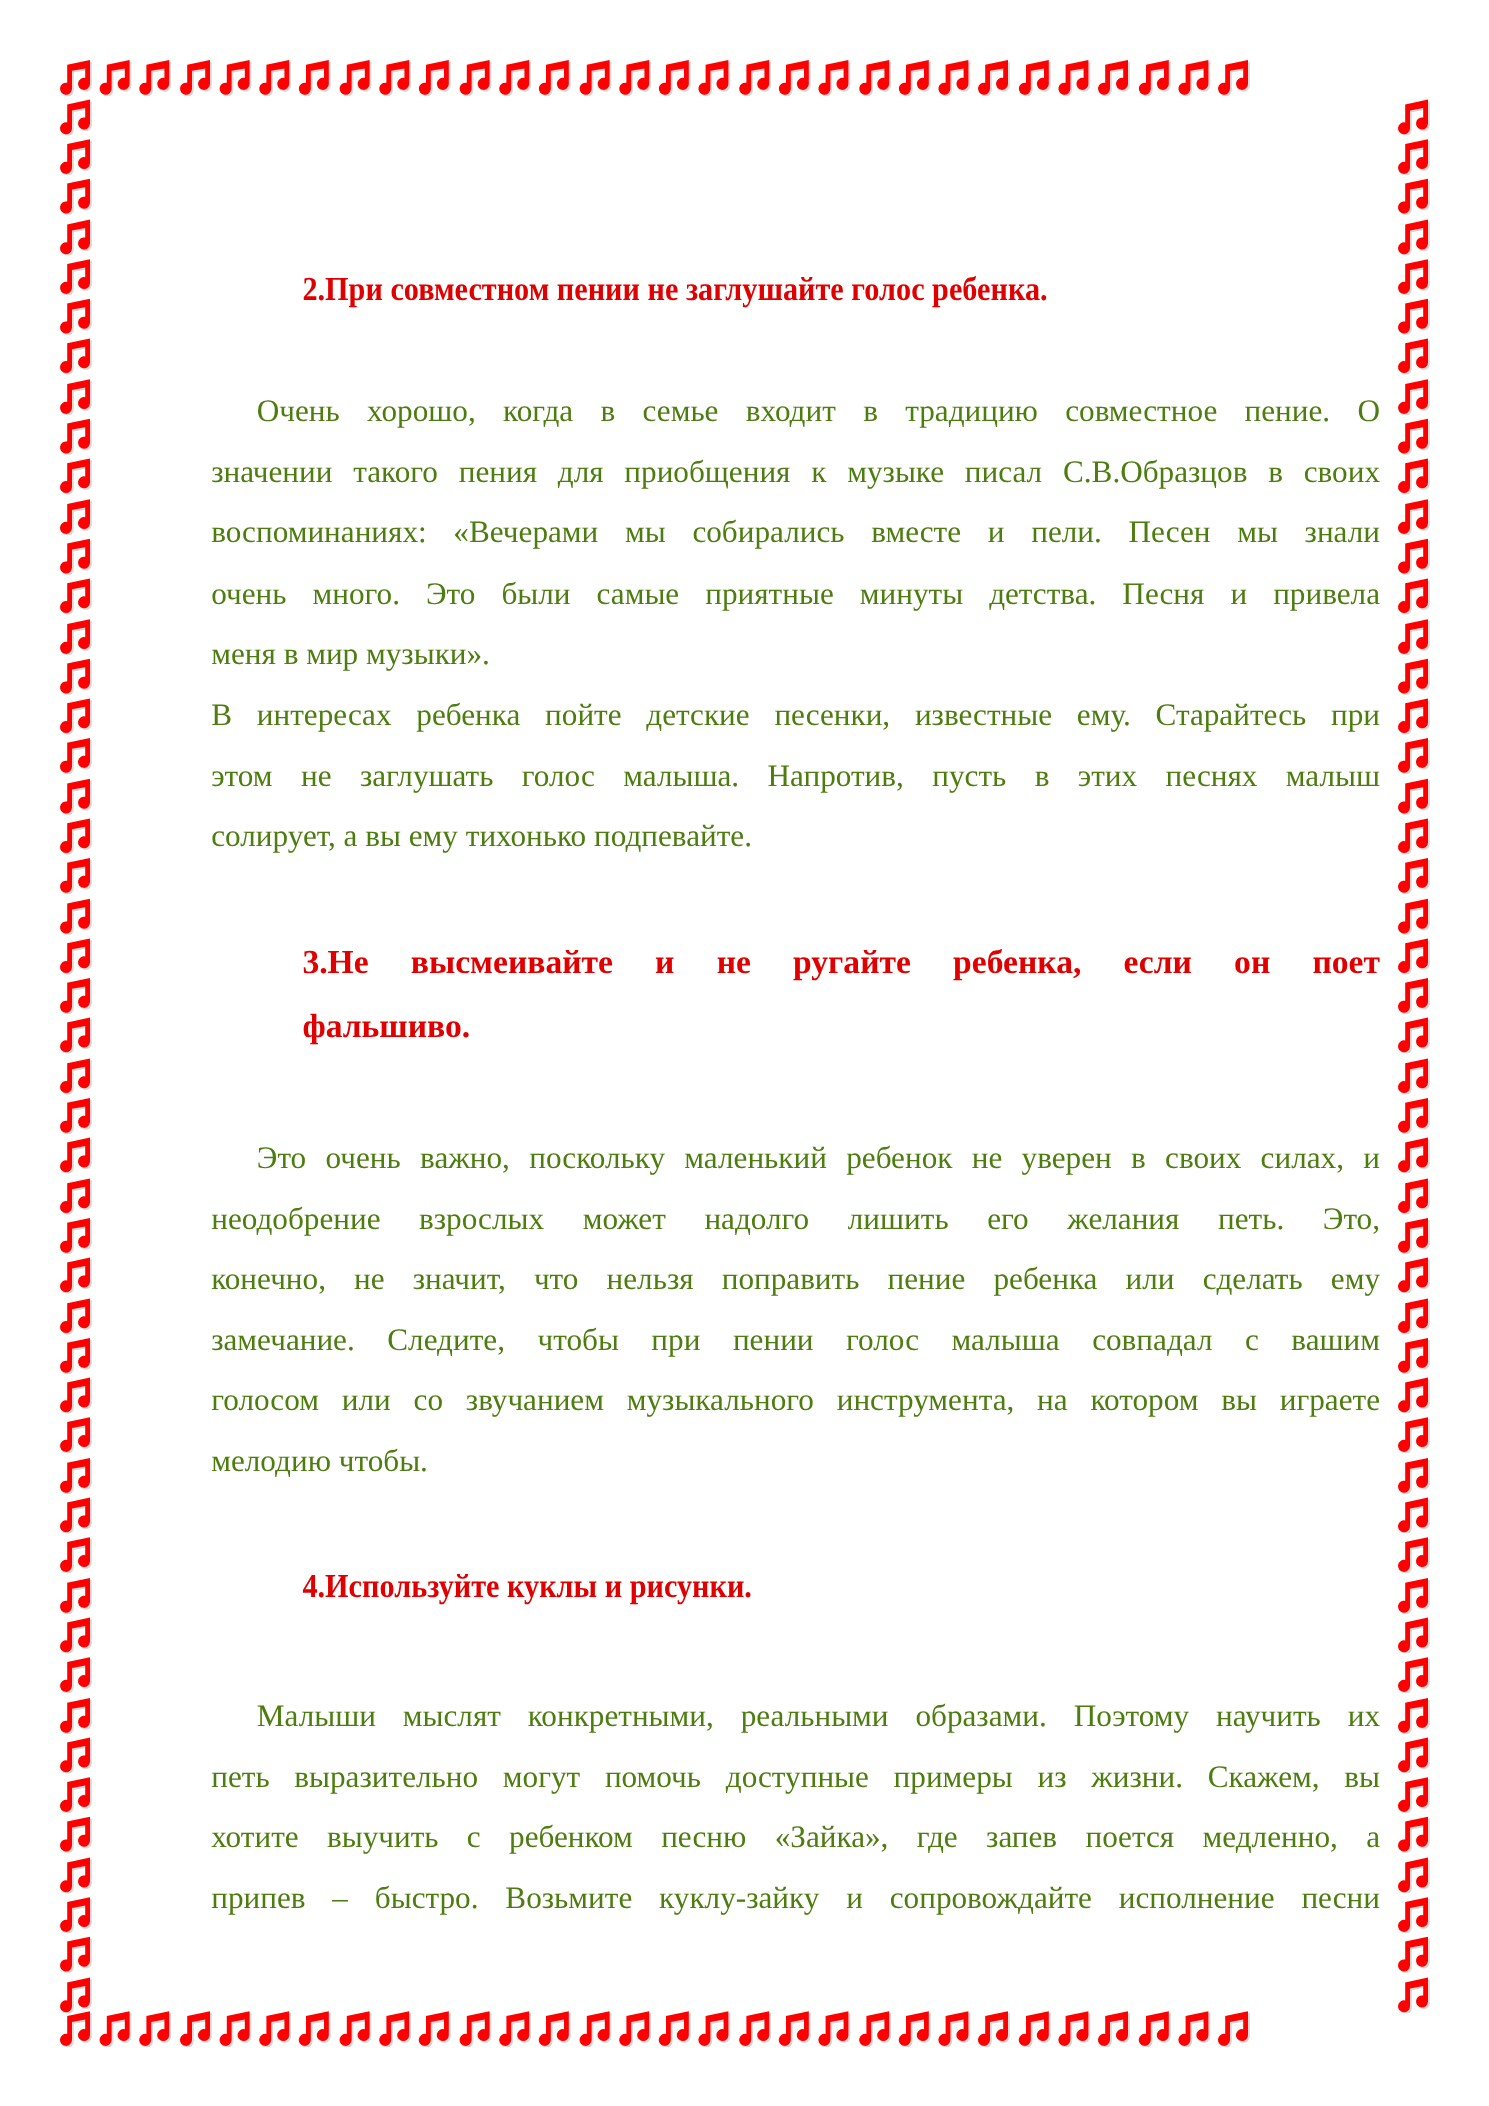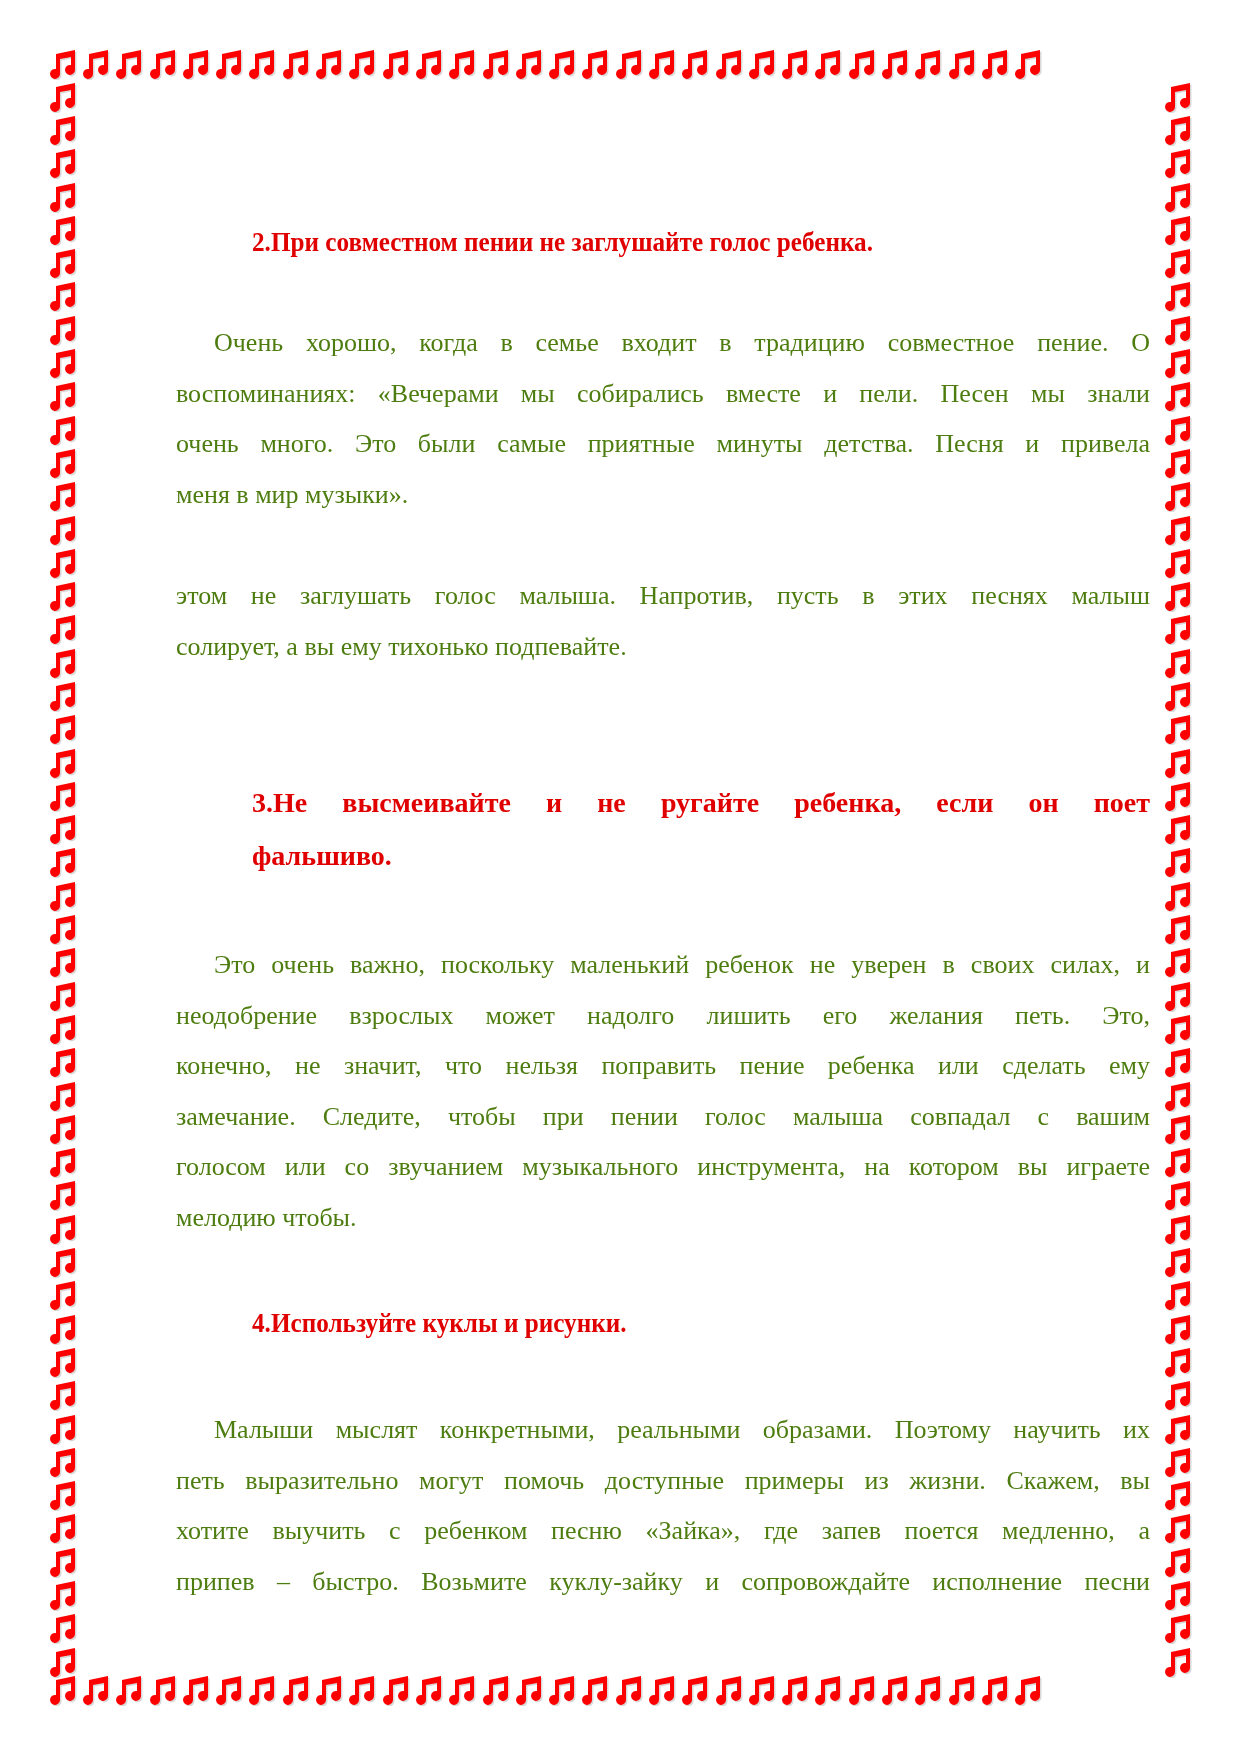--- a/index.html
+++ b/index.html
@@ -1586,26 +1586,28 @@
           <path d="M10 6 L29 2 L29 22 A5 5 0 1 1 25 17 L25 9 L14 11 L14 26 A5 5 0 1 1 10 21 Z"></path>
         </g>
       </svg>
     </span>
   </div>
 
 <div class="heading" style="left:252px; top:216px;">2.При совместном пении не заглушайте голос ребенка.</div>
 
 <div class="para" style="left:176px; top:318px; width:974px;">
   <span class="line indent">Очень хорошо, когда в семье входит в традицию совместное пение. О</span>
+  <span class="line">значении такого пения для приобщения к музыке писал С.В.Образцов в своих</span>
   <span class="line">воспоминаниях: «Вечерами мы собирались вместе и пели. Песен мы знали</span>
   <span class="line">очень много. Это были самые приятные минуты детства. Песня и привела</span>
   <span class="line last">меня в мир музыки».</span>
 </div>
 
 <div class="para" style="left:176px; top:571px; width:974px;">
+  <span class="line">В интересах ребенка пойте детские песенки, известные ему. Старайтесь при</span>
   <span class="line">этом не заглушать голос малыша. Напротив, пусть в этих песнях малыш</span>
   <span class="line last">солирует, а вы ему тихонько подпевайте.</span>
 </div>
 
 <div class="para" style="left:252px; top:776px; width:898px; color:#e10000; font-weight:bold; font-size:28px; line-height:53px;">
   <span class="line">3.Не высмеивайте и не ругайте ребенка, если он поет</span>
   <span class="line last">фальшиво.</span>
 </div>
 
 <div class="para" style="left:176px; top:940px; width:974px;">

